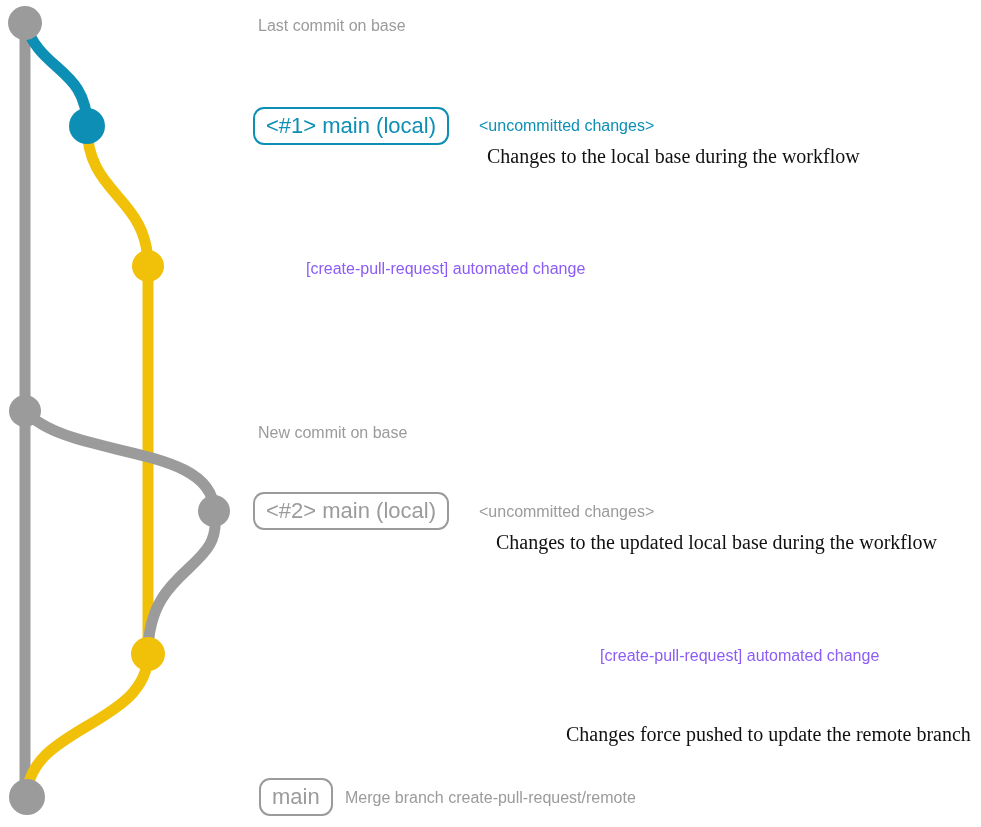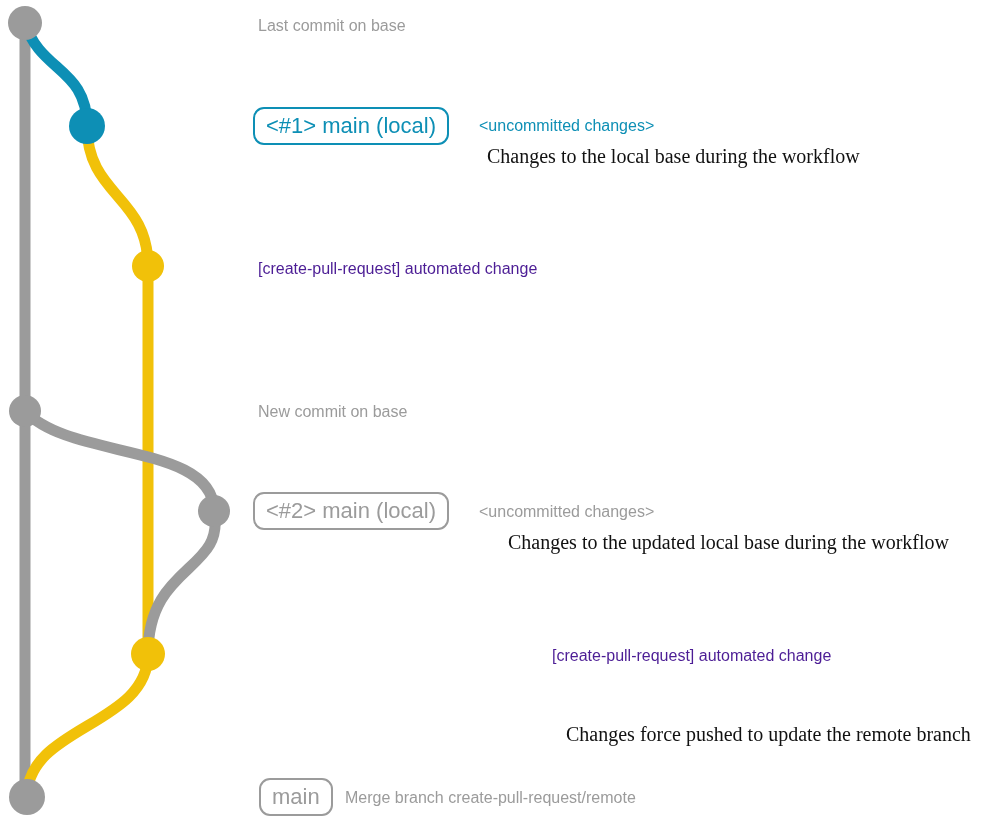--- a/index.html
+++ b/index.html
@@ -9,21 +9,21 @@
     background:#ffffff;
     font-family:"Liberation Sans",sans-serif;
     overflow:hidden;
   }
   .graph-svg{position:absolute;left:0;top:0;}
   .graph-svg path{fill:none;stroke-linecap:round;}
 
   .t{position:absolute;font-size:16px;line-height:26px;white-space:nowrap;}
   .gray{color:#9b9b9b;}
   .blue{color:#0d8fb5;}
-  .yellow{color:#4c1d95;}
+  .yellow{color:#8b5cf6;margin-left:48px;}
 
   .serif{
     position:absolute;
     font-family:"Liberation Serif",serif;
     font-size:20px;line-height:22px;
     color:#111111;white-space:nowrap;
   }
 
   .tag{
     position:absolute;
@@ -36,24 +36,24 @@
     background:#ffffff;
   }
 
   
   #h-last {left:258px;top:13px;}
   #tag-1  {left:253px;top:107px;}
   #msg-1  {left:479px;top:113px;}
   #ann-1  {left:487px;top:145px;}
   #msg-2  {left:258px;top:256px;}
   #ann-2  {left:270px;top:288px;}
-  #h-new  {left:258px;top:399px;}
+  #h-new  {left:258px;top:420px;}
   #tag-2  {left:253px;top:492px;}
   #msg-3  {left:479px;top:499px;}
-  #ann-3  {left:508px;top:531px;text-align:right;}
+  #ann-3  {left:496px;top:531px;text-align:right;}
   #tag-3  {left:253px;top:637px;}
   #msg-4  {left:552px;top:643px;}
   #ann-4  {left:566px;top:675px;margin-top:48px;}
   #tag-4  {left:259px;top:778px;}
   #msg-5  {left:345px;top:785px;}
 </style>
 </head>
 <body>
 
 <div class="stage">

